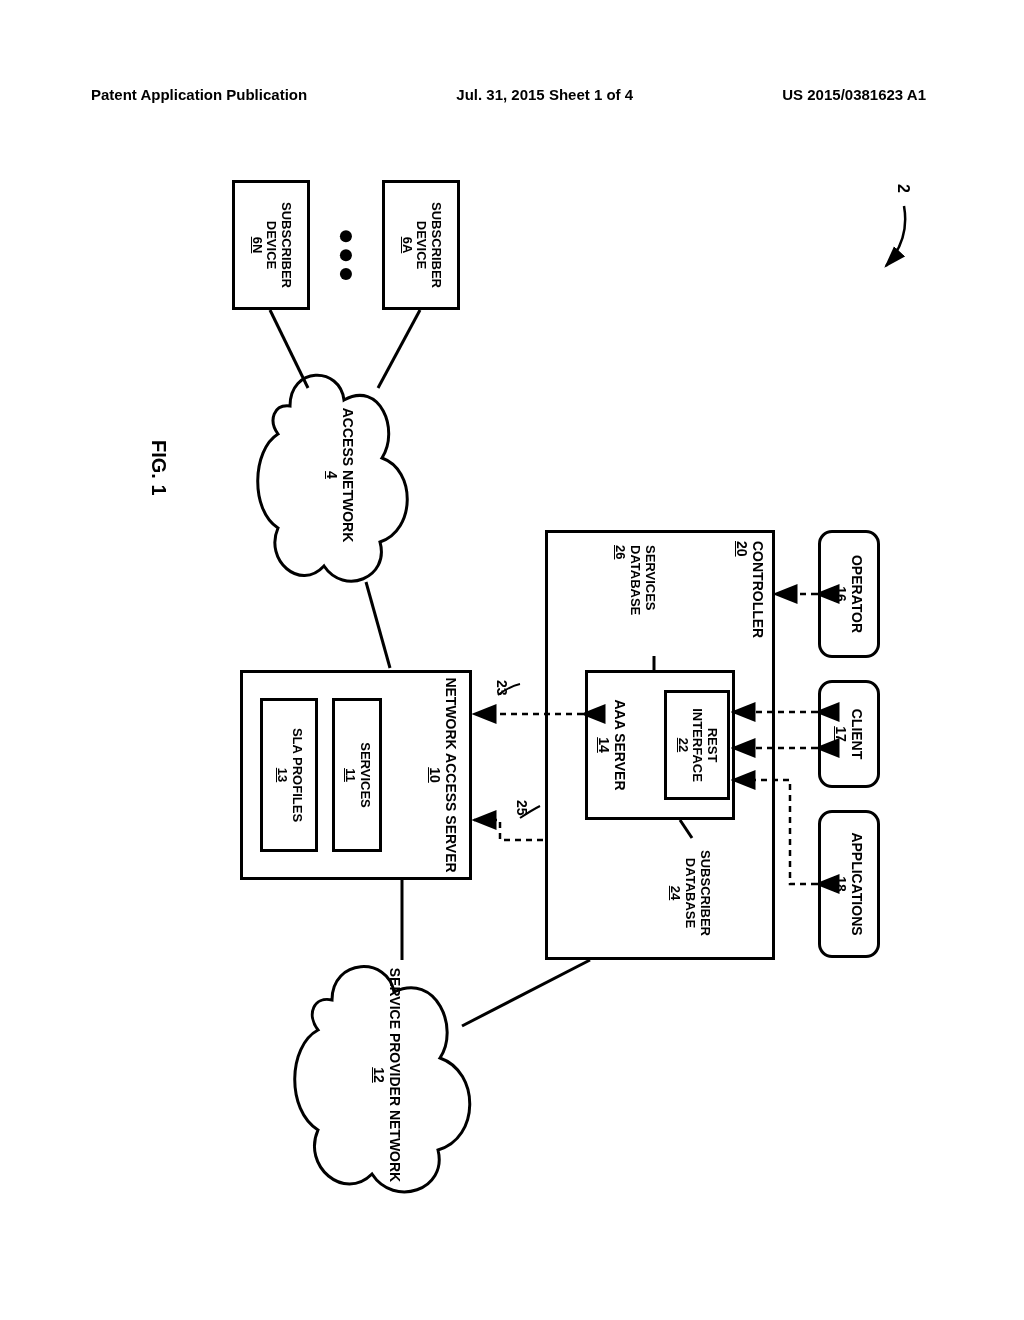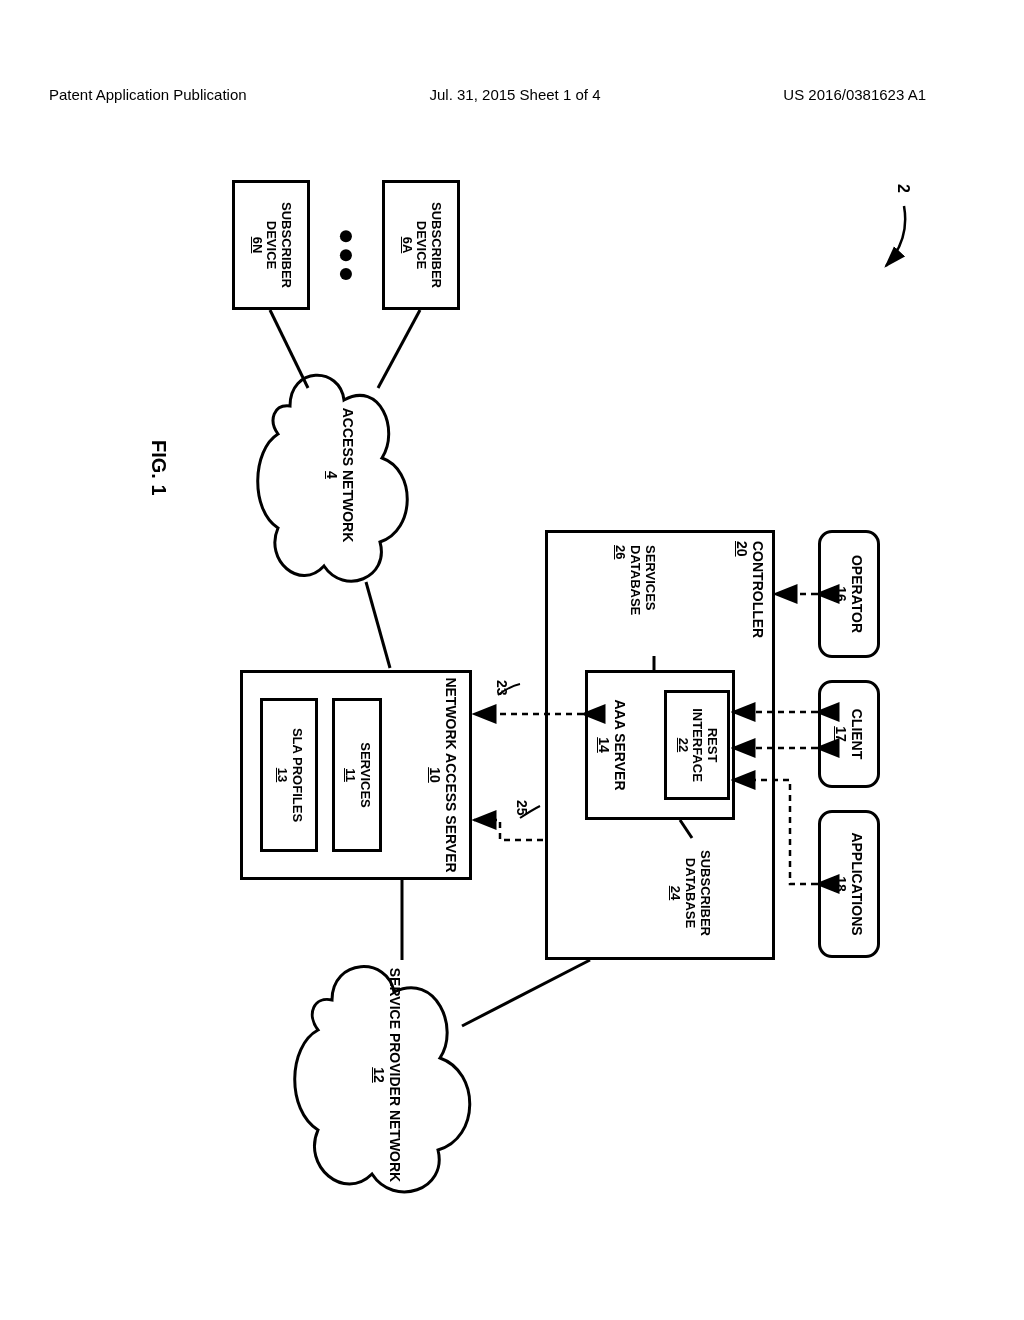--- a/index.html
+++ b/index.html
@@ -10,24 +10,24 @@
     background: #fff;
     font-family: Arial, Helvetica, sans-serif;
     position: relative;
     color: #000;
   }
   .header {
     position: absolute;
     top: 86px;
     left: 0;
     width: 1024px;
-    padding: 0 98px 0 49px;
+    padding: 0 98px 0 91px;
     display: flex;
     justify-content: space-between;
-    font-weight: normal;
+    font-weight: bold;
     font-size: 15px;
   }
   .diagram-area {
     position: absolute;
     top: 140px;
     left: 100px;
     width: 830px;
     height: 1080px;
   }
   
@@ -109,21 +109,21 @@
     height: 830px;
     pointer-events: none;
   }
 </style>
 </head>
 <body>
 
 <div class="header">
   <span>Patent Application Publication</span>
   <span>Jul. 31, 2015  Sheet 1 of 4</span>
-  <span>US 2016/0381623 A1</span>
+  <span>US 2015/0381623 A1</span>
 </div>
 
 <div class="diagram-area">
   <div class="rotwrap">
 
     <div class="sysref" style="top:18px; left:44px;">2</div>
     <svg class="wires">
       <defs>
         <marker id="ah" markerWidth="10" markerHeight="10" refX="8" refY="3" orient="auto">
           <path d="M0,0 L9,3 L0,6 Z" fill="#000"></path>

